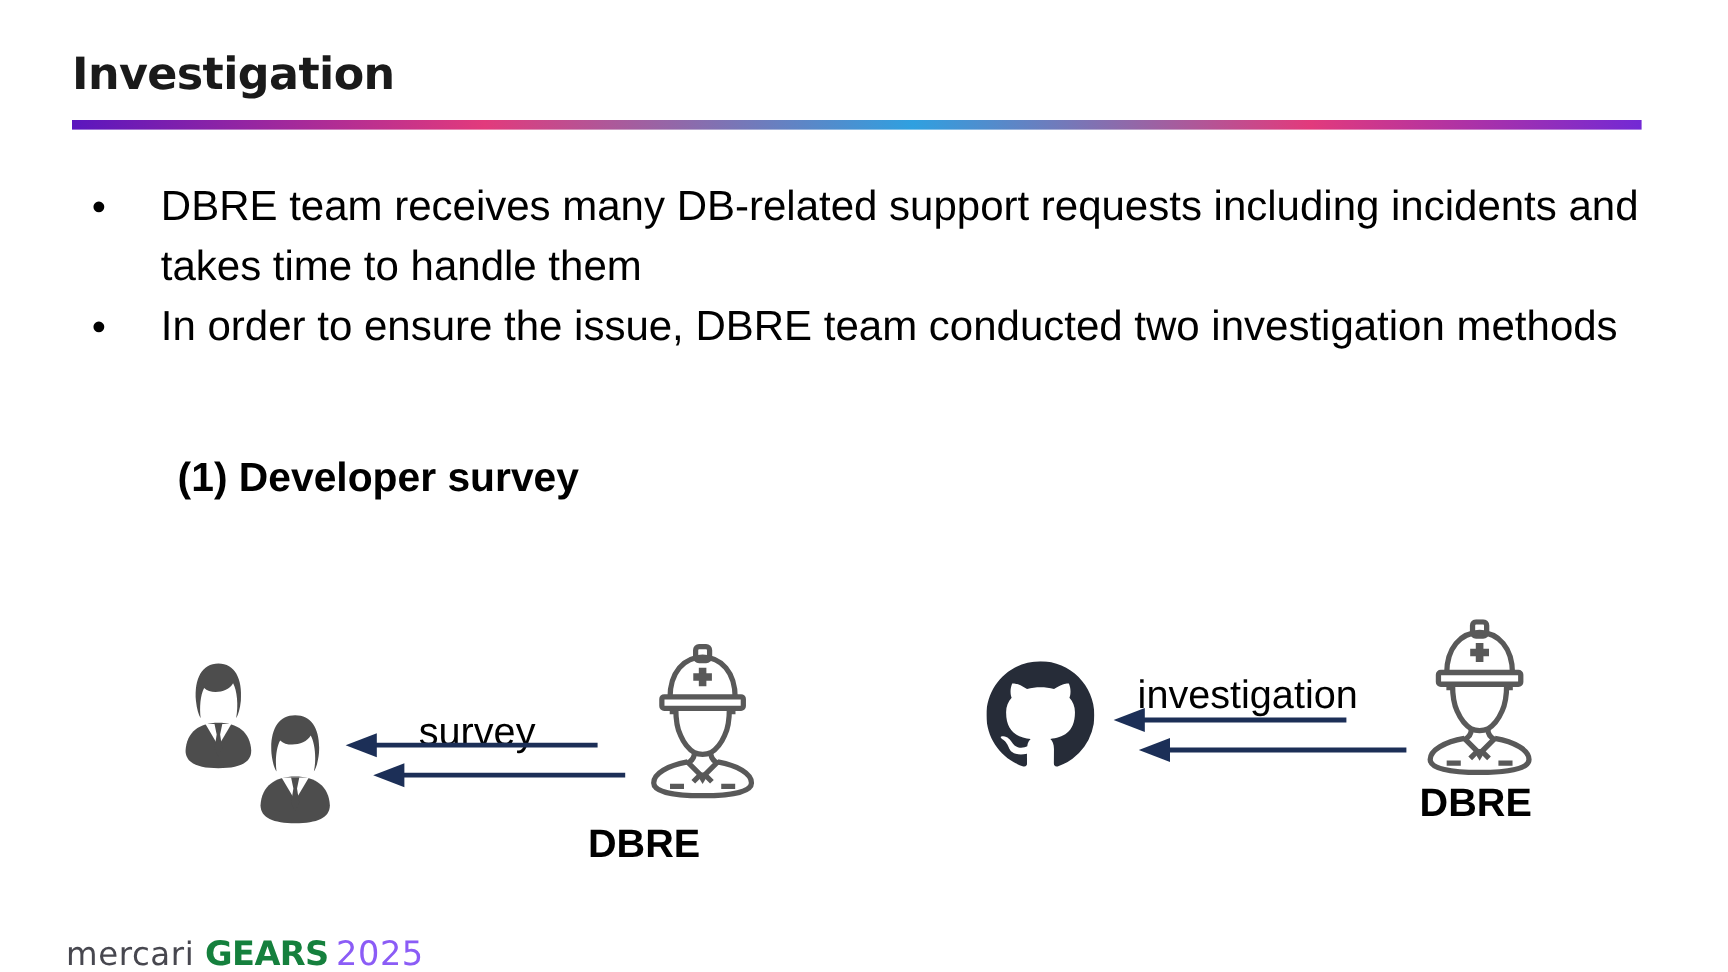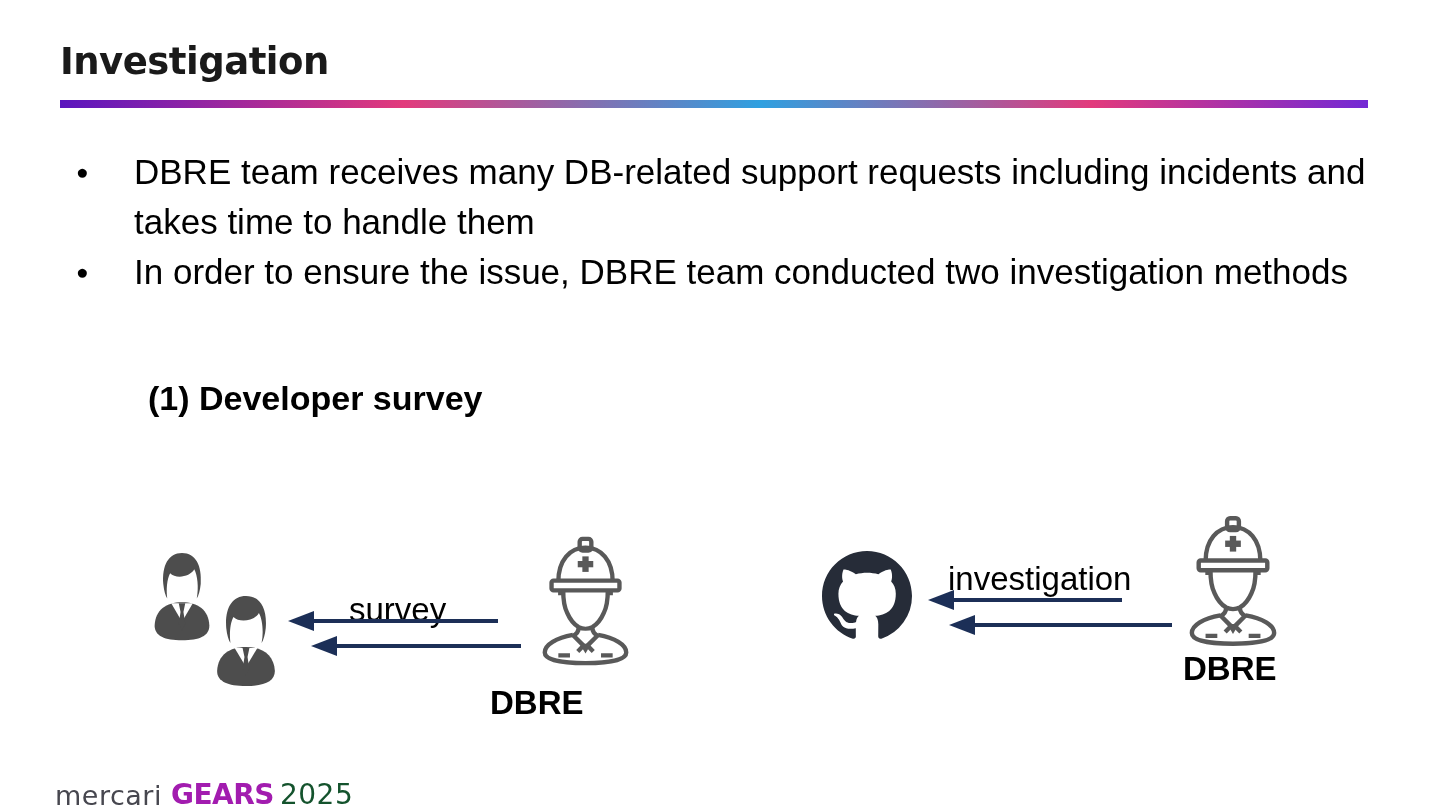--- a/index.html
+++ b/index.html
@@ -36,22 +36,22 @@
   
   .abs{position:absolute;}
   .actor-label{font-size:33px;font-weight:700;line-height:38px;}
   .arrow-label{font-size:33px;line-height:36px;}
   .gh-label{text-align:center;line-height:45px;}
 
   
   .footer{position:absolute;left:55px;top:758px;display:flex;align-items:flex-end;
           font-family:"DejaVu Sans",sans-serif;color:#47474f;margin-top:20px;}
   .footer .brand{font-size:27px;letter-spacing:0.5px;margin-right:9px;}
-  .footer .event{font-size:28px;font-weight:700;letter-spacing:-0.5px;color:#a21caf;margin-right:6px;}
-  .footer .year{font-size:28px;letter-spacing:0.5px;color:#14532d;}
+  .footer .event{font-size:28px;font-weight:700;letter-spacing:-0.5px;color:#15803d;margin-right:6px;}
+  .footer .year{font-size:28px;letter-spacing:0.5px;color:#8b5cf6;}
 
   svg{display:block;}
 </style>
 </head>
 <body>
 
 <div class="slide">
 
   <h1 class="title">Investigation</h1>
   <div class="accent-bar"></div>

